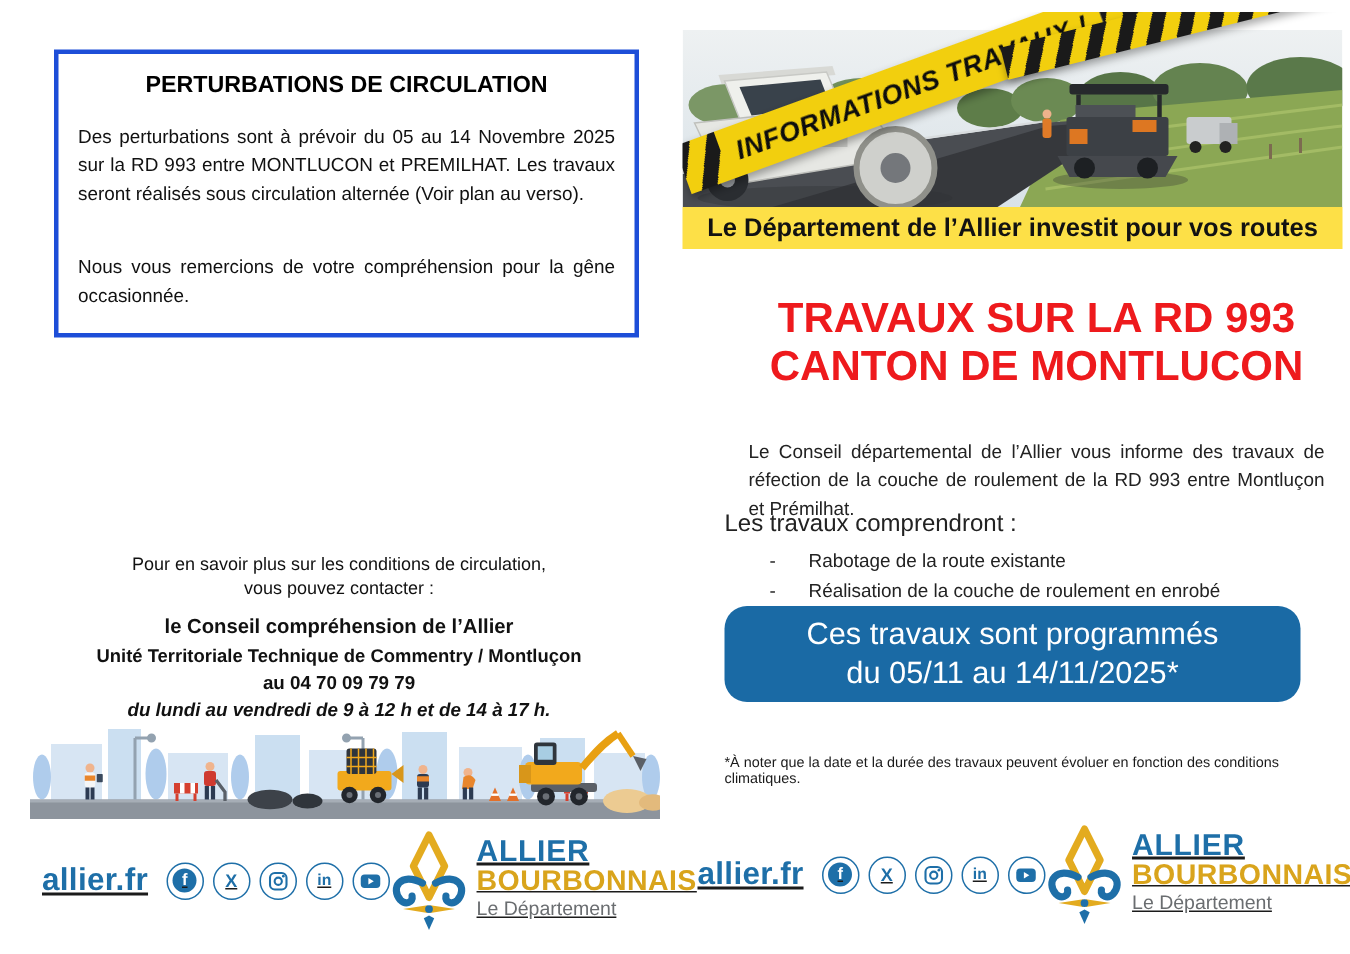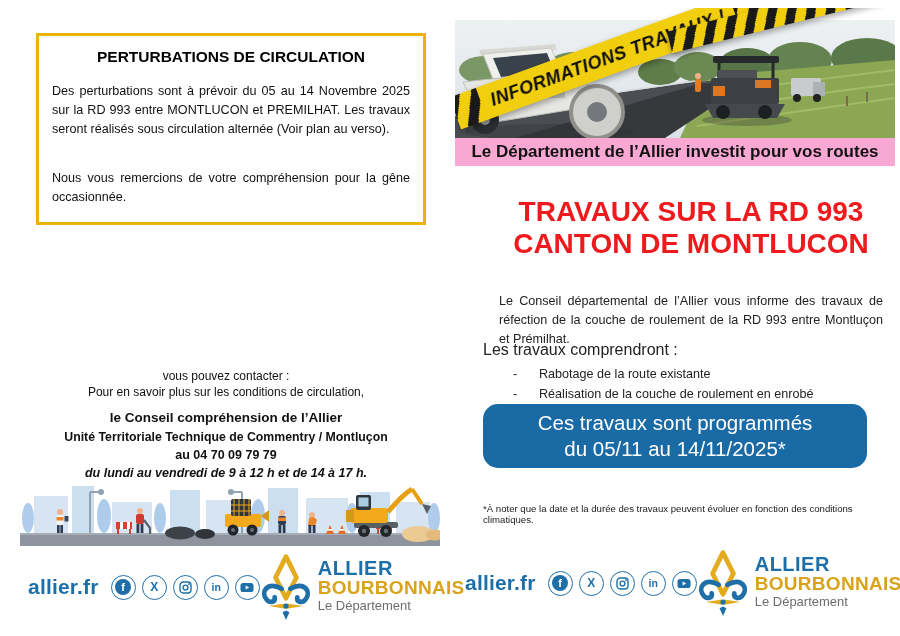--- a/index.html
+++ b/index.html
@@ -4,21 +4,21 @@
 <style>
   html,body{margin:0;padding:0;}
   body{
     width:900px;height:636px;background:#ffffff;position:relative;overflow:hidden;
     font-family:"Liberation Sans","DejaVu Sans",sans-serif;color:#1b1b1b;
   }
   
   .page-left{position:absolute;left:30px;top:0;width:400px;height:636px;}
   .alert-box{
     position:absolute;left:6px;top:33px;width:358px;
-    border:3px solid #eab308;background:#fff;padding:10px 13px 16px;
+    border:3px solid #1d4ed8;background:#fff;padding:10px 13px 16px;
   }
   .alert-title{margin:2px 0 16px;text-align:center;font-size:15.5px;font-weight:bold;color:#000;}
   .alert-box p{margin:0;font-size:12.6px;line-height:1.5;text-align:justify;color:#111;}
   .alert-box p + p{margin-top:30px;}
   .contact{position:absolute;left:0;top:368px;width:392px;text-align:center;color:#111;}
   .c-intro{margin:0;font-size:12px;line-height:1.35;}
   .c-org{margin:10px 0 0;font-size:13.5px;font-weight:bold;}
   .c-unit{margin:5px 0 0;font-size:12.3px;font-weight:bold;}
   .c-phone{margin:4px 0 0;font-size:12.5px;font-weight:bold;}
   .c-hours{margin:4px 0 0;font-size:12.5px;font-weight:bold;font-style:italic;}
@@ -38,21 +38,21 @@
   .tape-text{
     flex:0 0 auto;background:#f2cf0e;color:#0d0d0d;font-weight:bold;font-style:italic;
     font-size:18px;letter-spacing:.5px;display:flex;align-items:center;justify-content:center;
     padding:0 10px;white-space:nowrap;
   }
   .tape-secondary{
     left:210px;top:-14px;width:310px;height:22px;transform:rotate(-14deg);
     background:repeating-linear-gradient(115deg,#1a1a1a 0 9px,#f2cf0e 9px 19px);
   }
   .yellow-strip{
-    position:absolute;left:0;top:138px;width:440px;height:28px;background:#f9a8d4;
+    position:absolute;left:0;top:138px;width:440px;height:28px;background:#fde047;
     display:flex;align-items:center;justify-content:center;
     font-size:17px;font-weight:bold;color:#121212;white-space:nowrap;
   }
   .rp-title{
     position:absolute;left:0;top:180px;width:440px;margin:16px;text-align:center;
     color:#ee1a1d;font-size:28px;line-height:1.16;font-weight:bold;
   }
   .rp-intro{
     position:absolute;left:28px;top:276px;width:384px;margin:16px;
     font-size:12.6px;line-height:1.5;text-align:justify;color:#222;
@@ -61,21 +61,21 @@
   .rp-bullets{position:absolute;left:58px;top:364px;width:354px;}
   .bullet-row{display:flex;font-size:12.6px;line-height:1.6;color:#222;}
   .bullet-marker{flex:0 0 26px;}
   .blue-box{
     position:absolute;left:28px;top:404px;width:384px;height:64px;background:#1a6aa5;
     display:flex;flex-direction:column;align-items:center;justify-content:center;
     color:#ffffff;font-size:20.5px;line-height:1.28;text-align:center;border-radius:15px;
   }
   .footnote{position:absolute;left:28px;top:503px;width:390px;margin:0;font-size:9.6px;color:#1a1a1a;}
   
-  .footer{position:absolute;display:flex;align-items:center;height:70px;}
+  .footer{position:absolute;display:flex;align-items:center;height:70px;text-decoration:underline;}
   .footer-left{left:28px;top:552px;width:412px;}
   .footer-right{left:465px;top:548px;width:420px;}
   .site{font-size:21px;font-weight:bold;color:#1e6fa8;letter-spacing:.2px;margin-right:12px;}
   .social{display:flex;gap:6px;align-items:center;}
   .soc{
     width:25px;height:25px;border:1.4px solid #1e6fa8;border-radius:50%;
     display:flex;align-items:center;justify-content:center;box-sizing:border-box;
   }
   .soc-fb-disc{width:16px;height:16px;border-radius:50%;background:#1e6fa8;color:#fff;
     font-size:11px;font-weight:bold;display:flex;align-items:center;justify-content:center;line-height:1;}
@@ -92,22 +92,22 @@
 
 <section class="page-left">
 
   <div class="alert-box">
     <h2 class="alert-title">PERTURBATIONS DE CIRCULATION</h2>
     <p>Des perturbations sont à prévoir du 05 au 14 Novembre 2025 sur la RD 993 entre MONTLUCON et PREMILHAT. Les travaux seront réalisés sous circulation alternée (Voir plan au verso).</p>
     <p>Nous vous remercions de votre compréhension pour la gêne occasionnée.</p>
   </div>
 
   <div class="contact">
+    <p class="c-intro">Pour en savoir plus sur les conditions de circulation,</p>
     <p class="c-intro">vous pouvez contacter :</p>
-    <p class="c-intro">Pour en savoir plus sur les conditions de circulation,</p>
     <p class="c-org">le Conseil compréhension de l’Allier</p>
     <p class="c-unit">Unité Territoriale Technique de Commentry / Montluçon</p>
     <p class="c-phone">au 04 70 09 79 79</p>
     <p class="c-hours">du lundi au vendredi de 9 à 12 h et de 14 à 17 h.</p>
   </div>
 
   <svg class="illu" width="420" height="70" viewBox="0 0 420 70">
     <g>
       <rect x="14" y="20" width="34" height="38" fill="#d7e5f3"></rect>
       <rect x="52" y="10" width="22" height="48" fill="#cbdff1"></rect>

